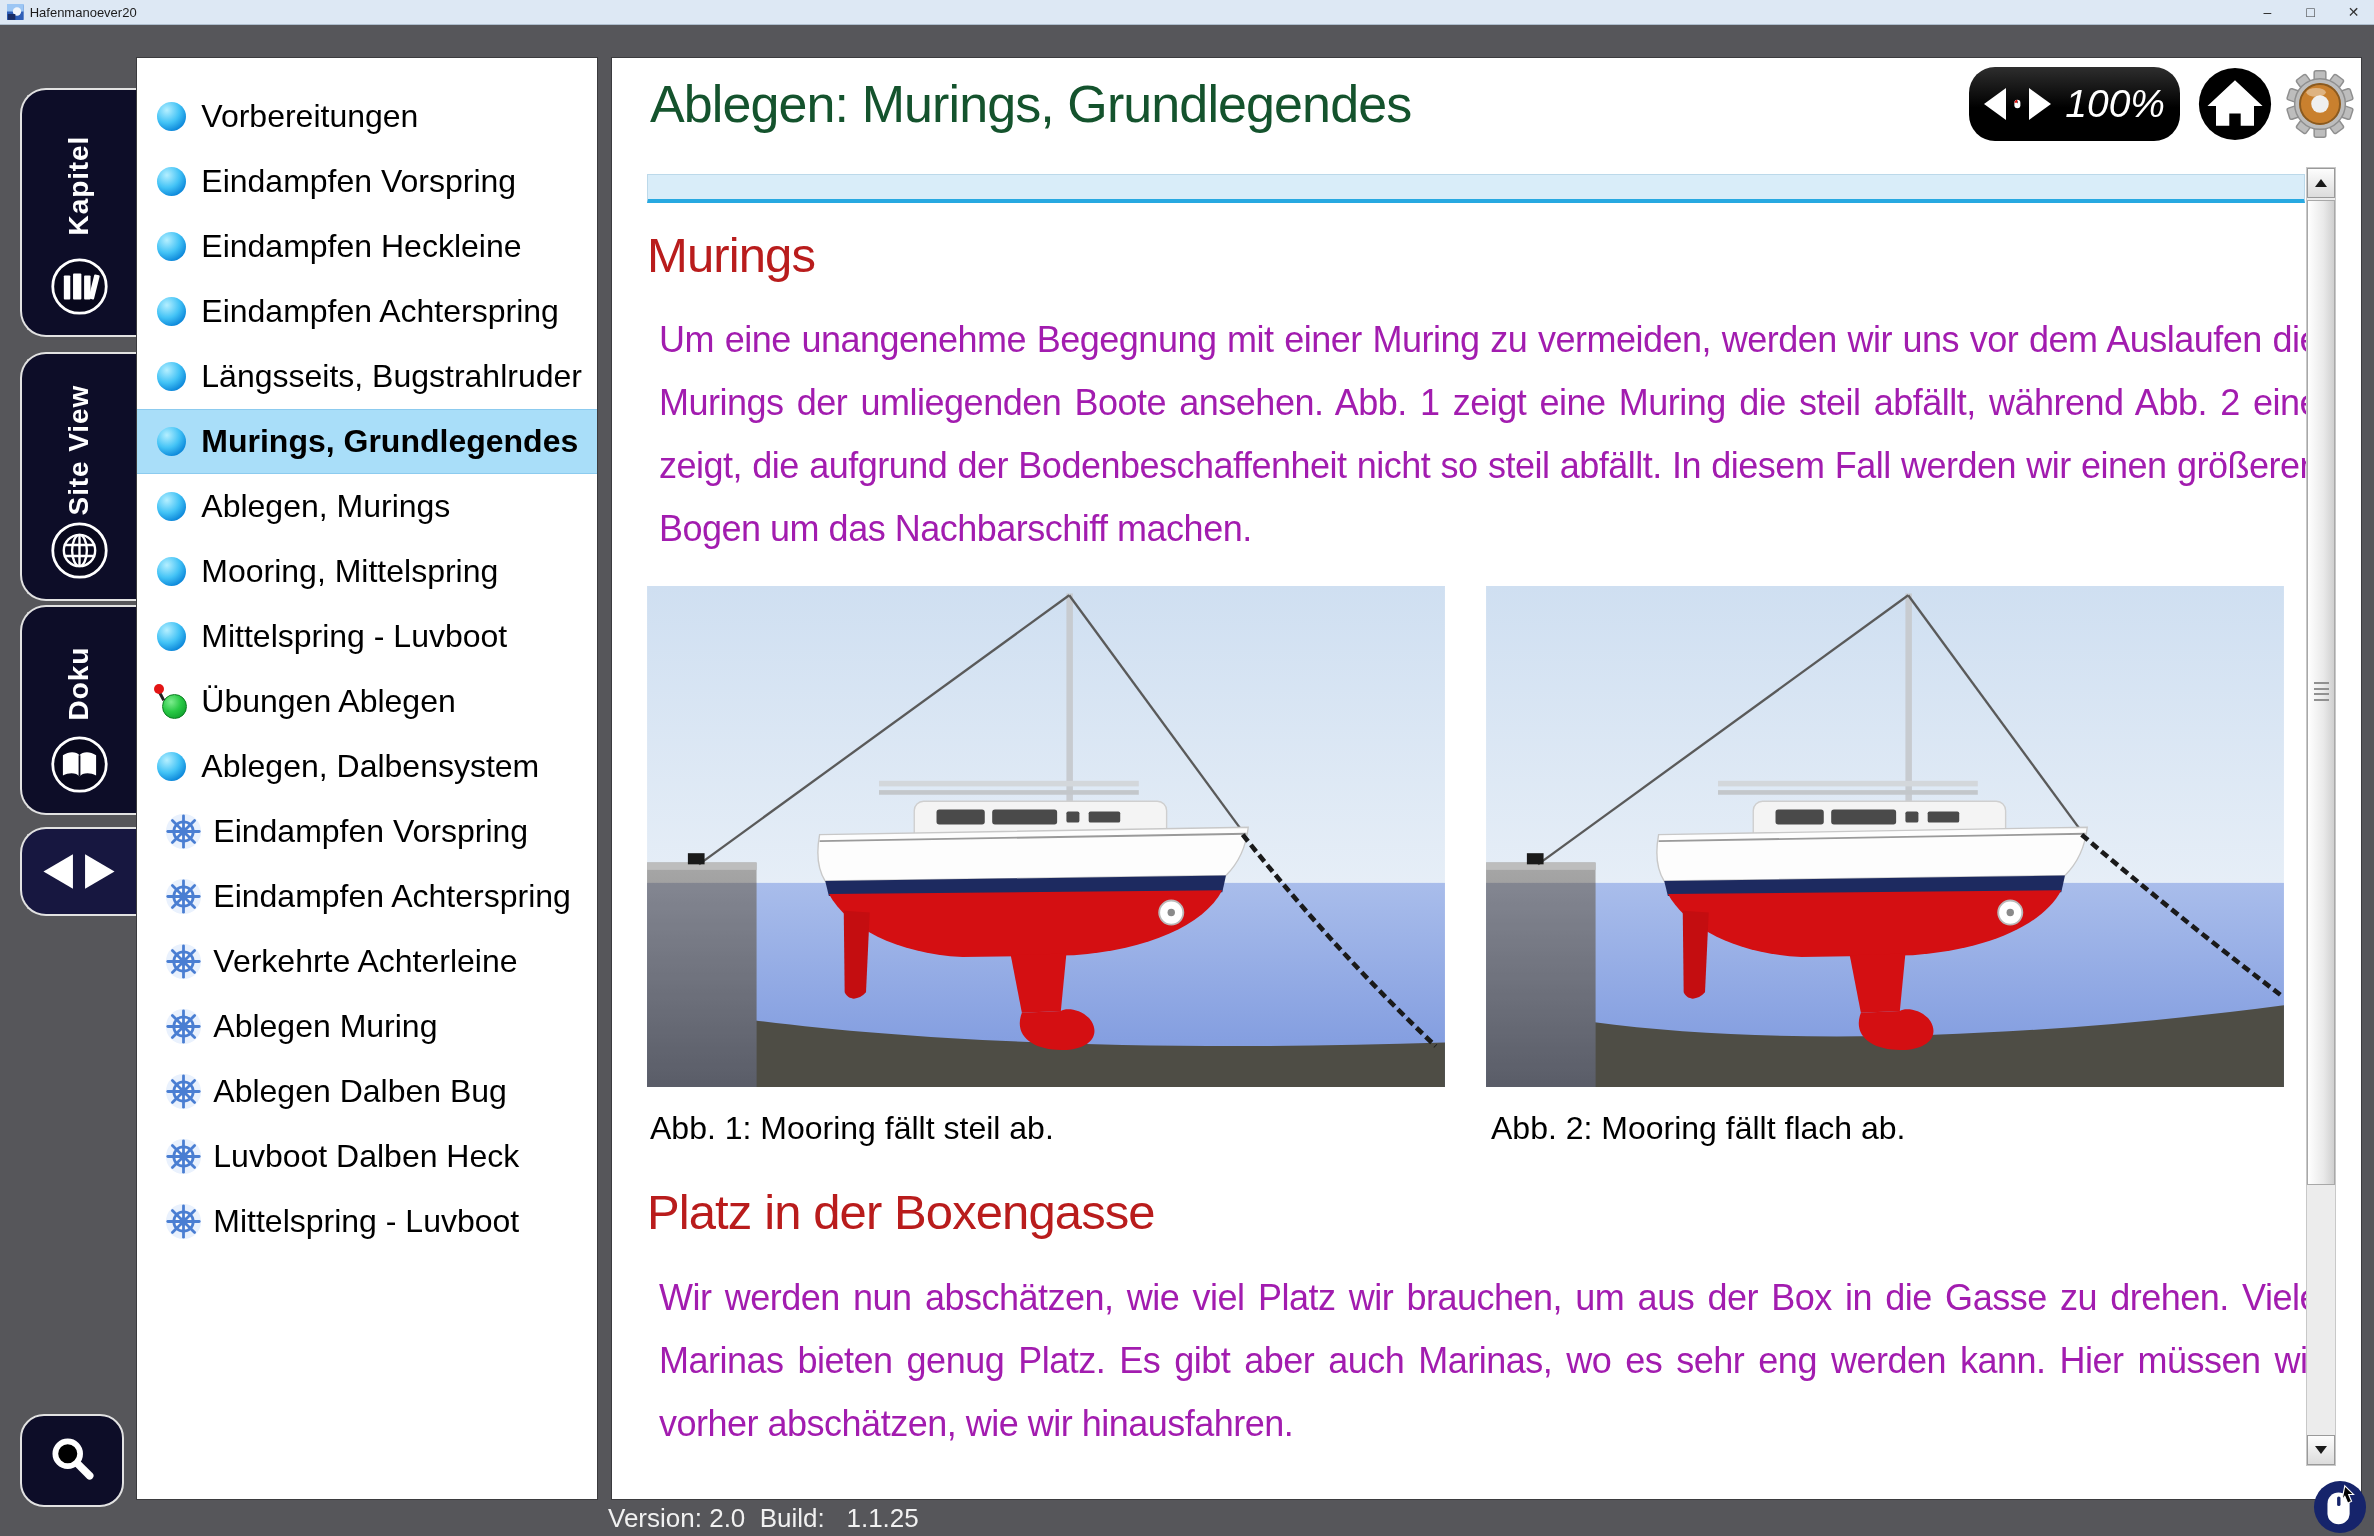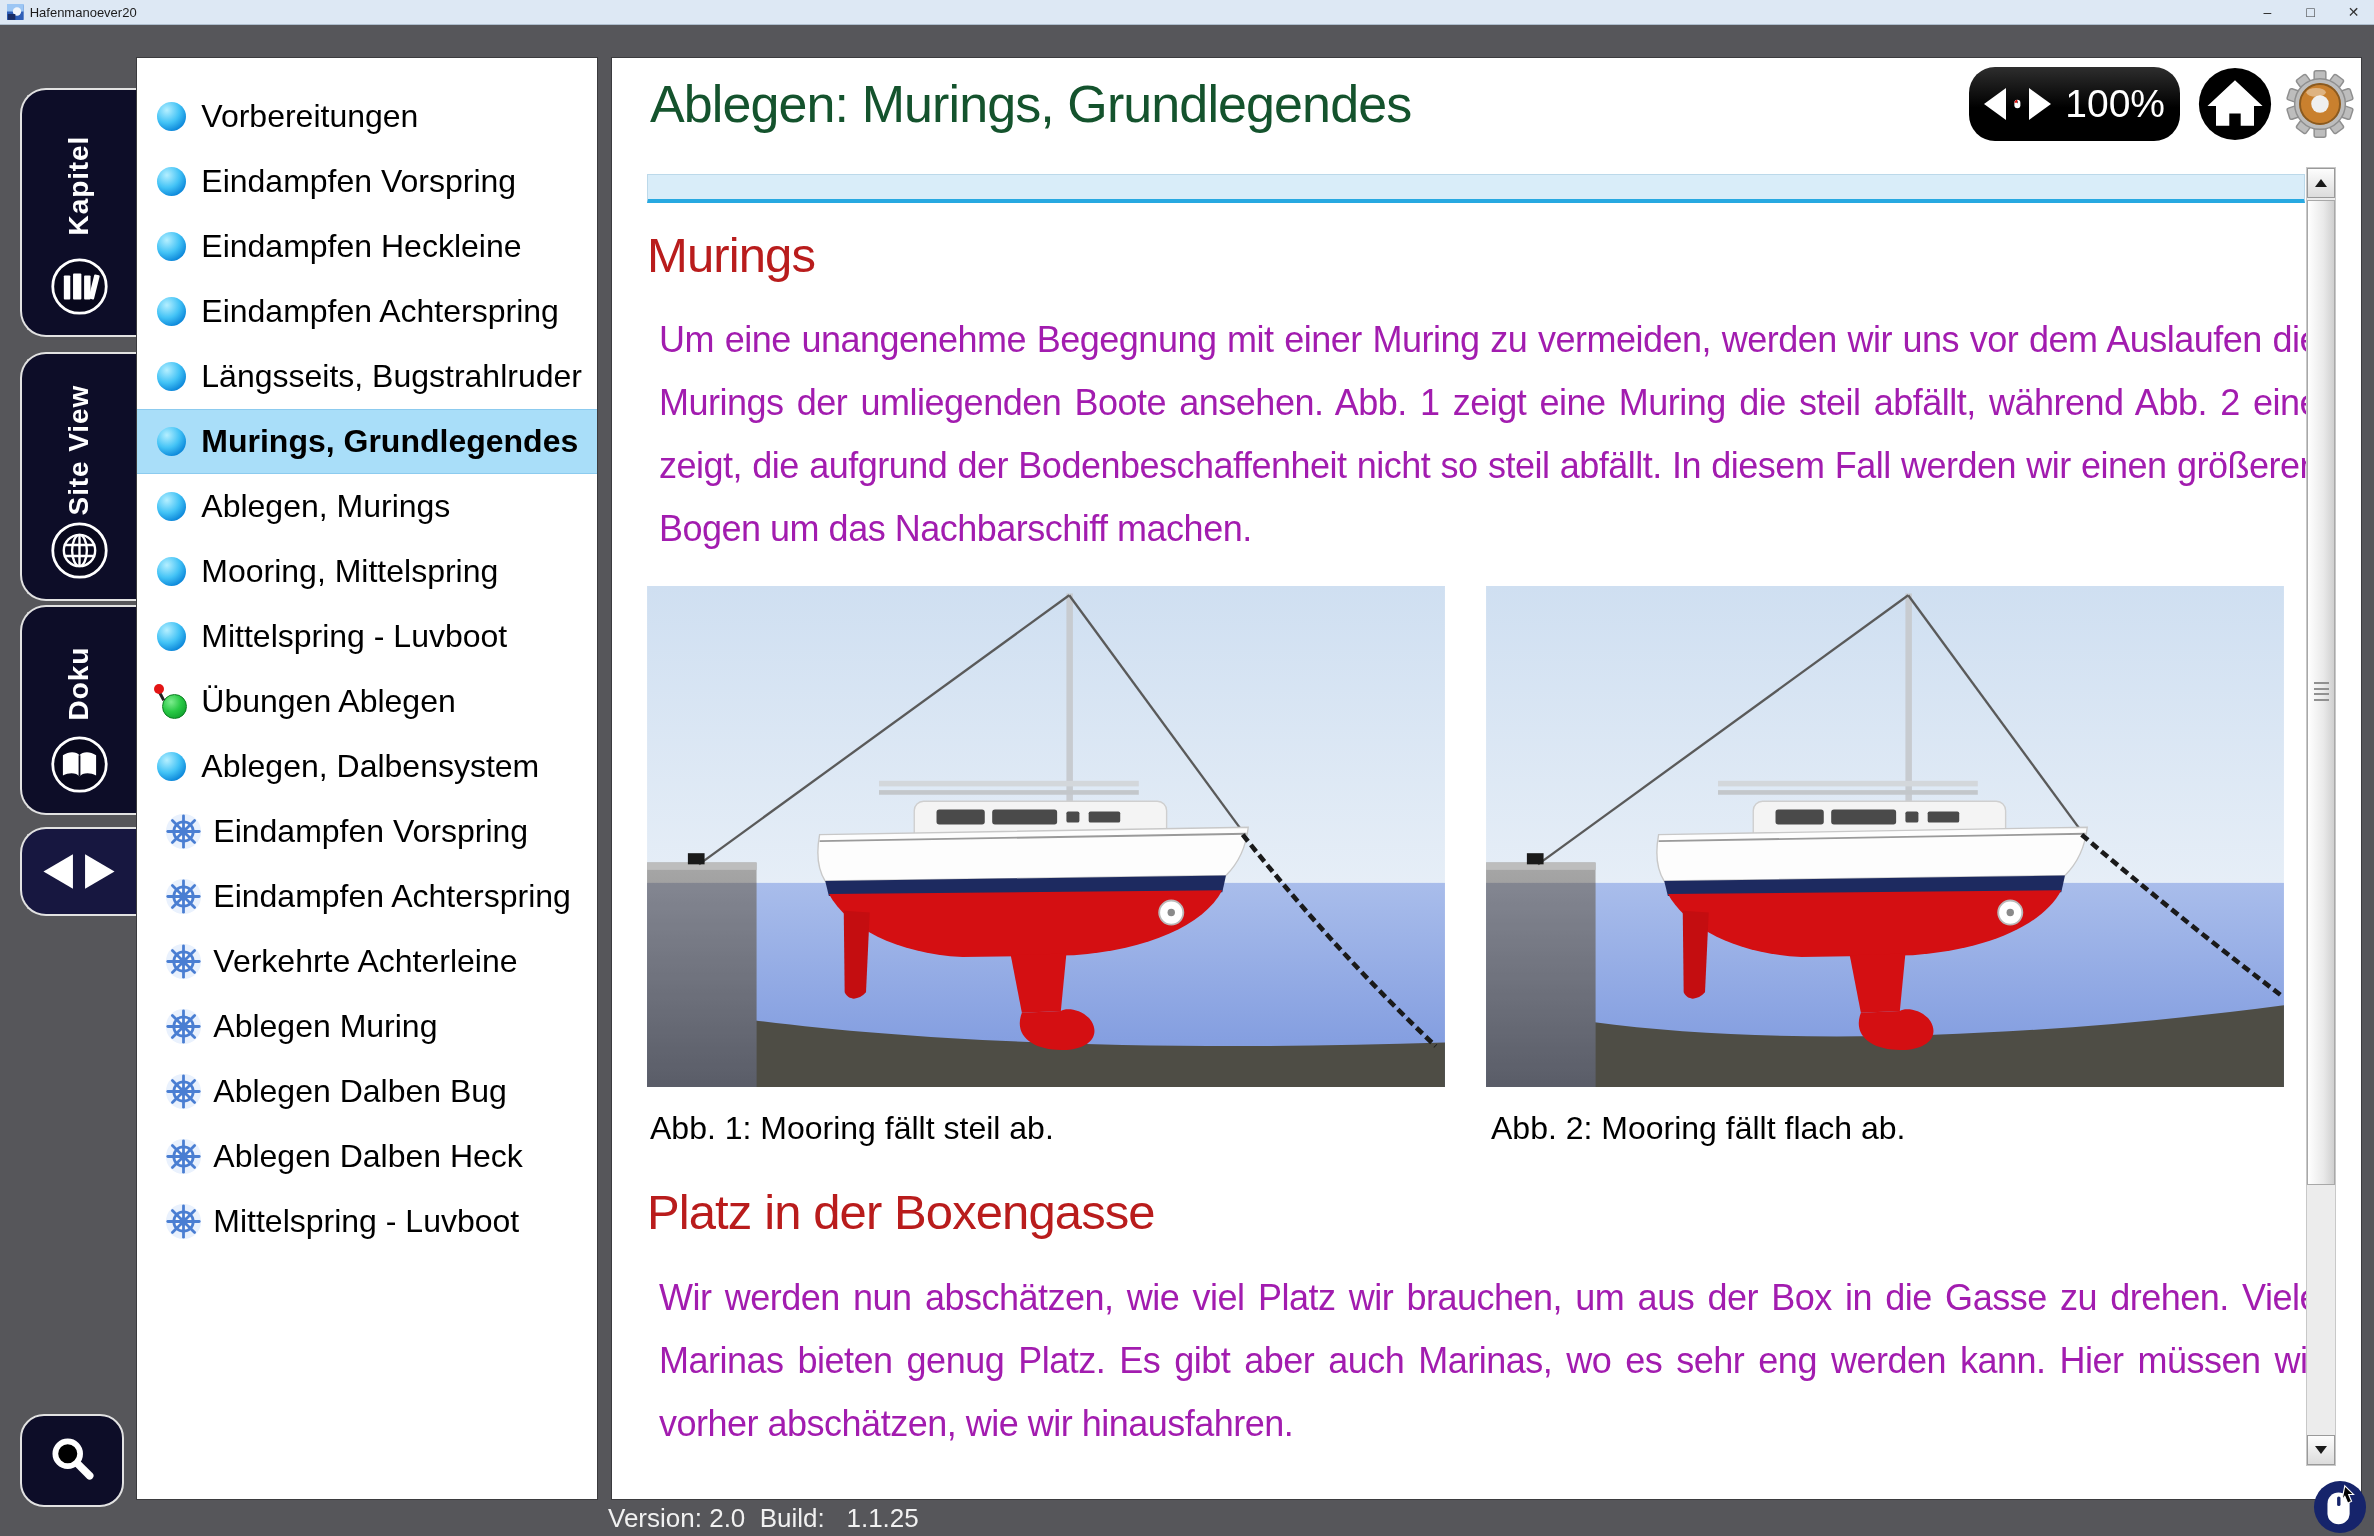--- a/index.html
+++ b/index.html
@@ -57,21 +57,21 @@
   .chapter-item.icon-helm-wheel .wheel{display:block;width:37px;height:37px;}
 
   
   .page-title{position:absolute;left:38px;top:16px;font-size:52px;color:#14532d;letter-spacing:-0.9px;}
   .nav-pill{position:absolute;left:1357px;top:9.3px;width:211px;height:74px;
     background:linear-gradient(#2e2e2e,#000 55%);border-radius:26px;
     display:flex;align-items:center;padding:0 15px;gap:8.3px;}
   .tri{width:0;height:0;border-style:solid;}
   .tri-left{border-width:16px 22px 16px 0;border-color:transparent #fff transparent transparent;}
   .tri-right{border-width:16px 0 16px 22px;border-color:transparent transparent transparent #fff;}
-  .nav-pill .zoomtxt{color:#fff;font-size:39px;margin-left:5.6px;}
+  .nav-pill .zoomtxt{color:#fff;font-size:39px;margin-left:5.6px;font-style:italic;}
   .pill-mouse{height:50px;width:37px;}
   .home-btn{position:absolute;left:1585px;top:8.3px;width:76px;height:76px;}
   .gear-btn{position:absolute;left:1669px;top:6.5px;width:78px;height:78px;}
 
   
   .banner-sliver{position:absolute;left:35px;top:116px;width:1658px;height:29px;
     background:#d9edf9;border:0.9px solid #bcd9ea;border-bottom:4.6px solid #28a9e1;}
   .sec-heading{position:absolute;left:35px;font-size:49px;color:#b91c1c;letter-spacing:-0.9px;}
   #h-murings{top:169px;}
   #h-platz{top:1126px;}
@@ -352,21 +352,21 @@
         <g stroke="#4a7ed2" stroke-width="3" stroke-linecap="round">
           <circle cx="20" cy="20" r="10.5" fill="#fdfdfd"></circle>
           <line x1="20" y1="3" x2="20" y2="37"></line>
           <line x1="3" y1="20" x2="37" y2="20"></line>
           <line x1="8" y1="8" x2="32" y2="32"></line>
           <line x1="32" y1="8" x2="8" y2="32"></line>
         </g>
         <circle cx="20" cy="20" r="4.5" fill="#4a7ed2"></circle>
       </svg>
     </span>
-    <span class="label">Ablegen Dalben Heck</span>
+    <span class="label">Luvboot Dalben Heck</span>
   </li>
       <li class="chapter-item icon-helm-wheel">
     <span class="ic-box">
 
       <svg class="wheel" viewBox="0 0 40 40">
         <circle cx="20" cy="20" r="19" fill="#e9f1fd"></circle>
         <g stroke="#4a7ed2" stroke-width="3" stroke-linecap="round">
           <circle cx="20" cy="20" r="10.5" fill="#fdfdfd"></circle>
           <line x1="20" y1="3" x2="20" y2="37"></line>
           <line x1="3" y1="20" x2="37" y2="20"></line>

